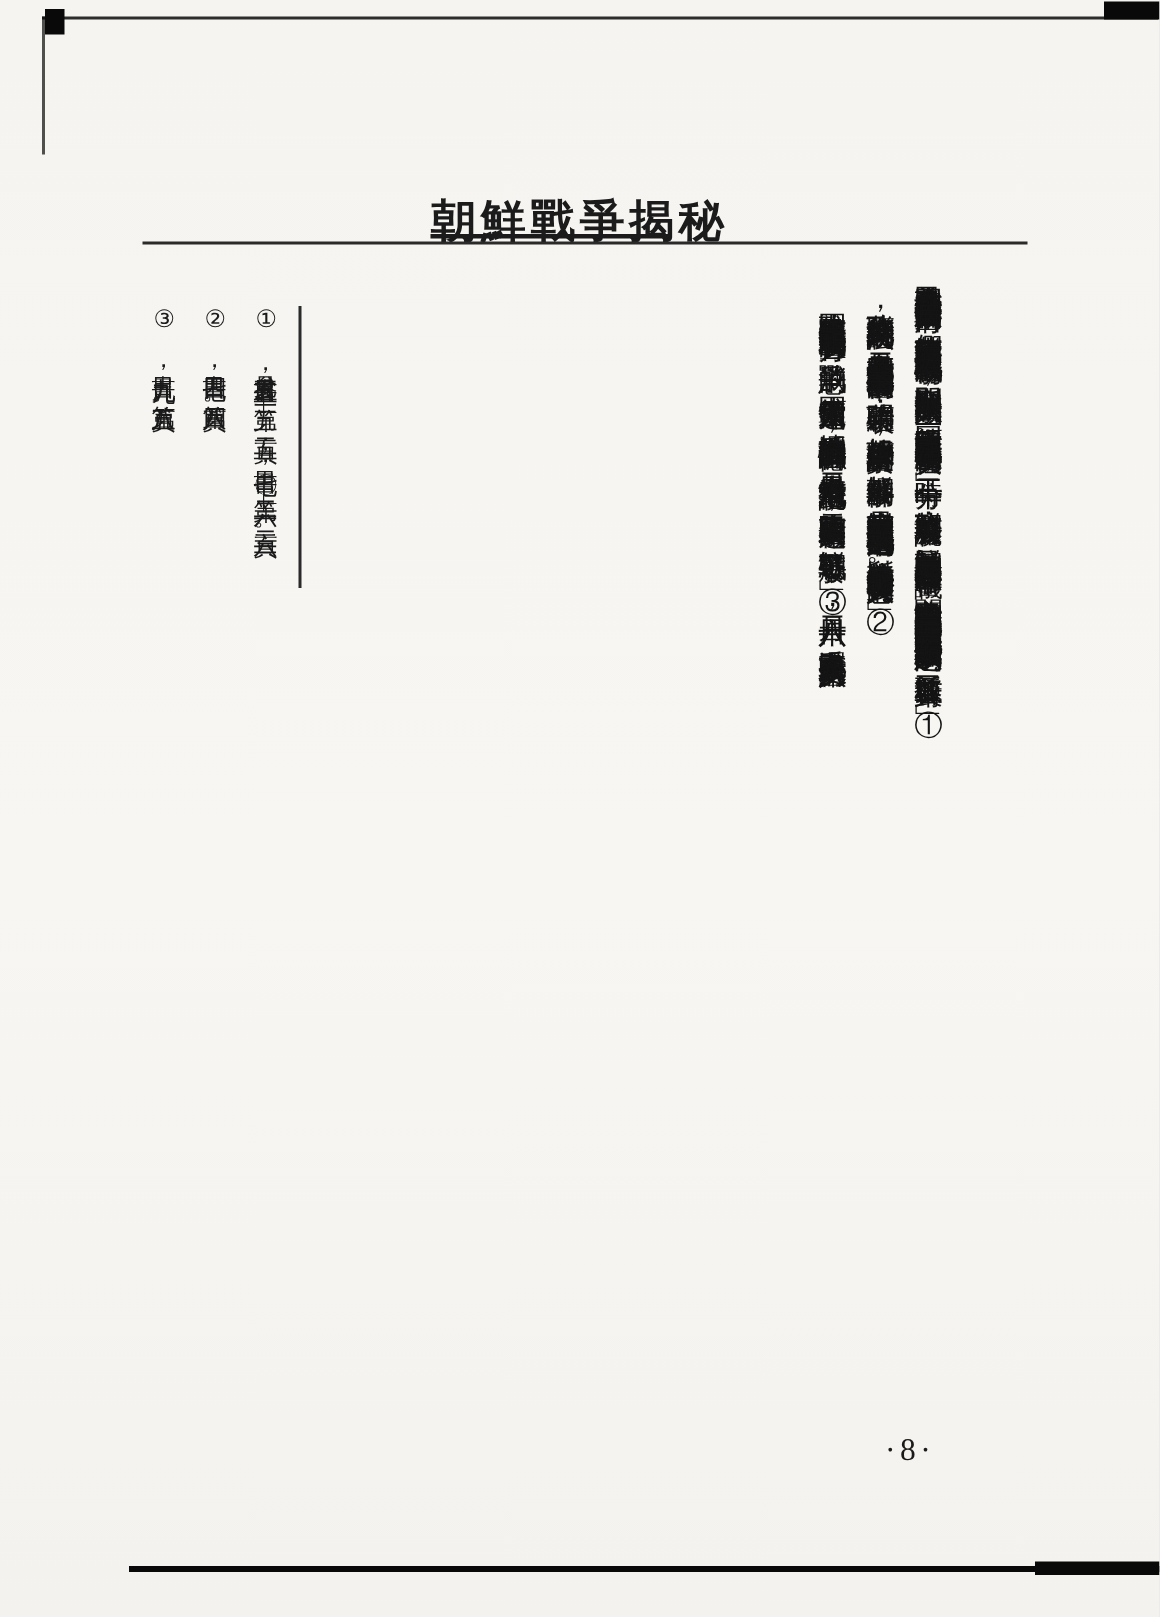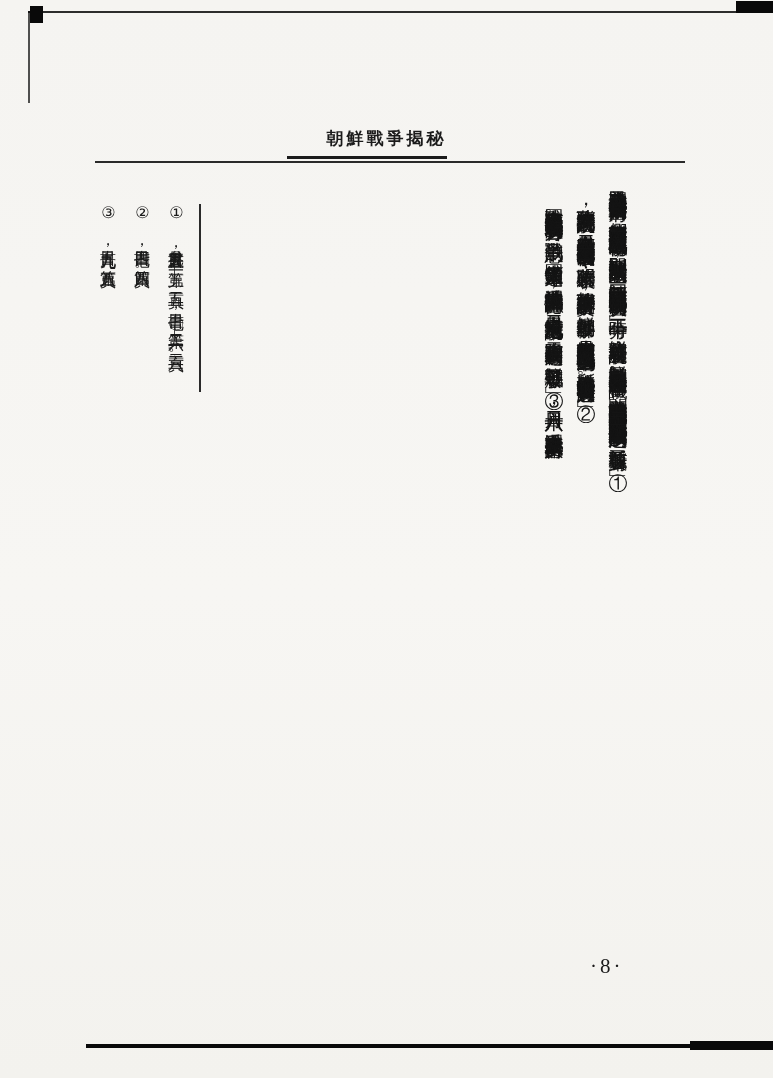--- a/index.html
+++ b/index.html
@@ -20,21 +20,21 @@
   .art-top-line{top:11px;left:28px;width:744px;height:2px;opacity:.85;}
   .art-top-left-blob{top:6px;left:30px;width:13px;height:17px;}
   .art-top-right-wedge{top:1px;left:736px;width:37px;height:12px;}
   .art-left-line{top:11px;left:28px;width:2px;height:92px;opacity:.7;}
   .art-bottom-line{top:1044px;left:86px;width:687px;height:4px;}
   .art-bottom-right-wedge{top:1041px;left:690px;width:83px;height:9px;}
   
   .running-head{
     position:absolute;top:127px;left:0;width:773px;
     text-align:center;
-    font-size:17px;font-weight:bold;
+    font-size:30px;font-weight:bold;
     letter-spacing:3px;
     color:#1b1b1b;
   }
   .head-rule{position:absolute;top:161px;left:95px;width:590px;height:2px;background:#2a2a2a;}
   .head-rule-thick{position:absolute;top:156px;left:287px;width:160px;height:3px;background:#1b1b1b;}
   
   .main-text{
     position:absolute;
     top:175px;right:139px;
     height:781px;width:420px;

